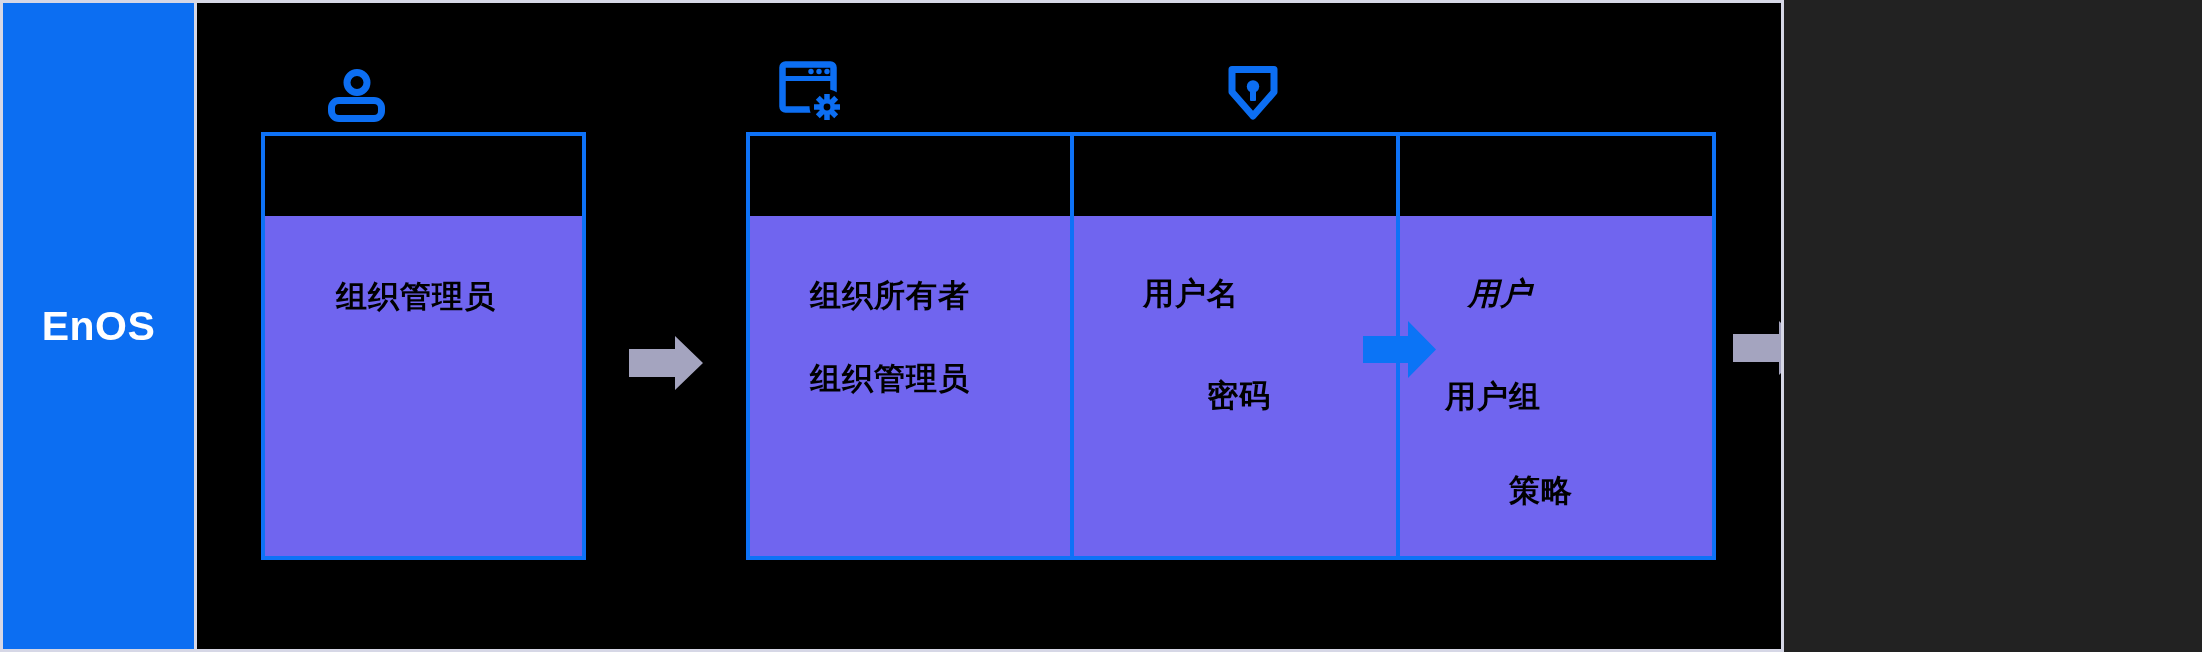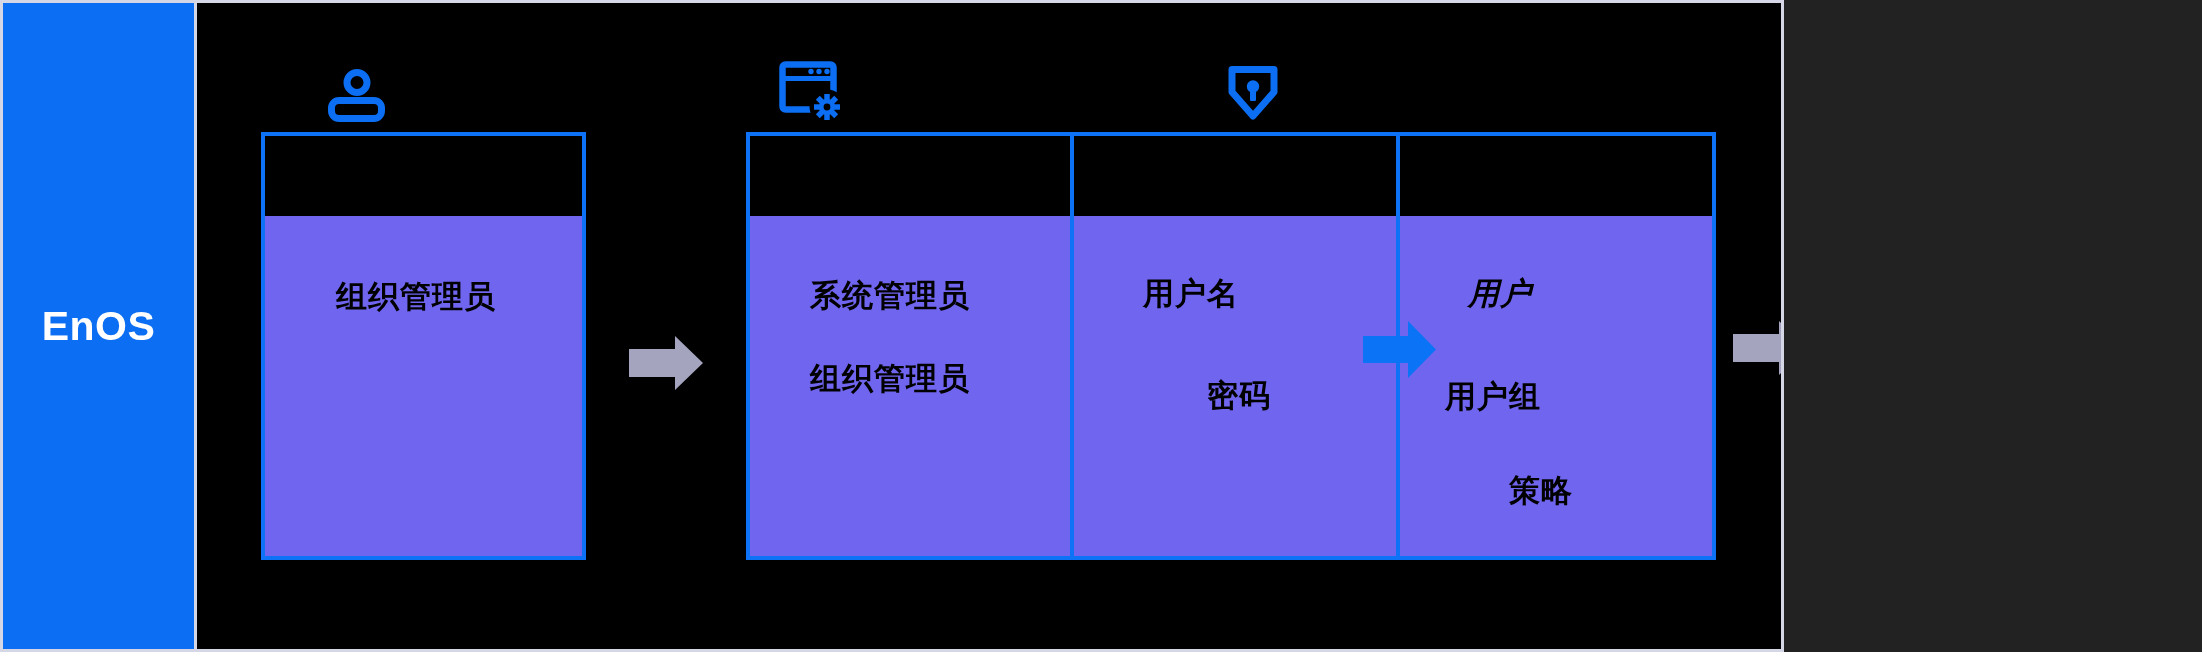--- a/index.html
+++ b/index.html
@@ -68,21 +68,21 @@
   <div class="node" style="left:258px;top:129px;width:325px;height:428px;">
     <div class="head"></div>
   </div>
   <div class="row" style="left:333px;top:277px;">组织管理员</div>
 
   <div class="node" style="left:743px;top:129px;width:970px;height:428px;">
     <div class="head"></div>
     <div class="vdivider" style="left:320px;"></div>
     <div class="vdivider" style="left:646px;"></div>
   </div>
-  <div class="row" style="left:807px;top:276px;">系统管理员</div>
+  <div class="row" style="left:807px;top:276px;">组织所有者</div>
   <div class="row" style="left:807px;top:344px;margin-top:15px;">组织管理员</div>
   <div class="row" style="left:1140px;top:274px;font-family:Liberation Serif, serif;">用户名</div>
   <div class="row" style="left:1204px;top:376px;">密码</div>
   <div class="row" style="left:1465px;top:274px;font-style:italic;">用户</div>
   <div class="row" style="left:1442px;top:377px;">用户组</div>
   <div class="row" style="left:1506px;top:471px;">策略</div>
 
   <div class="node dark" style="left:1800px;top:130px;width:328px;height:428px;"></div>
 
   <div class="icon" style="left:325px;top:66px;width:57px;height:53px;">

